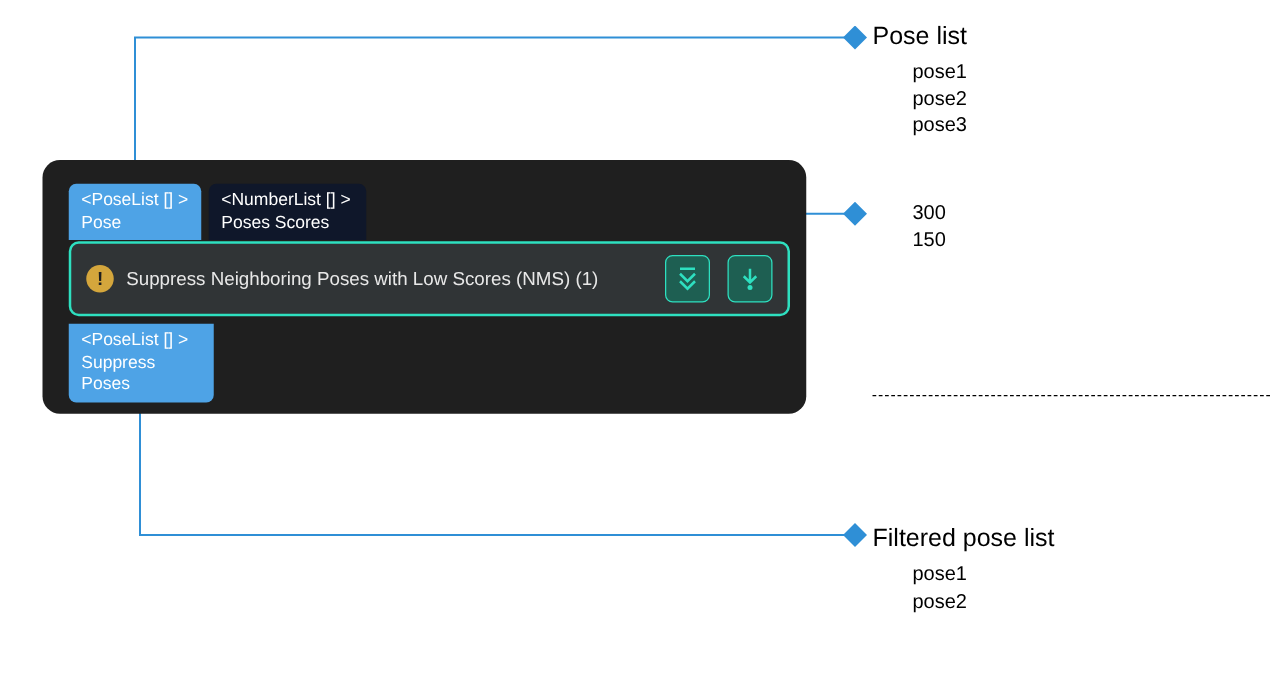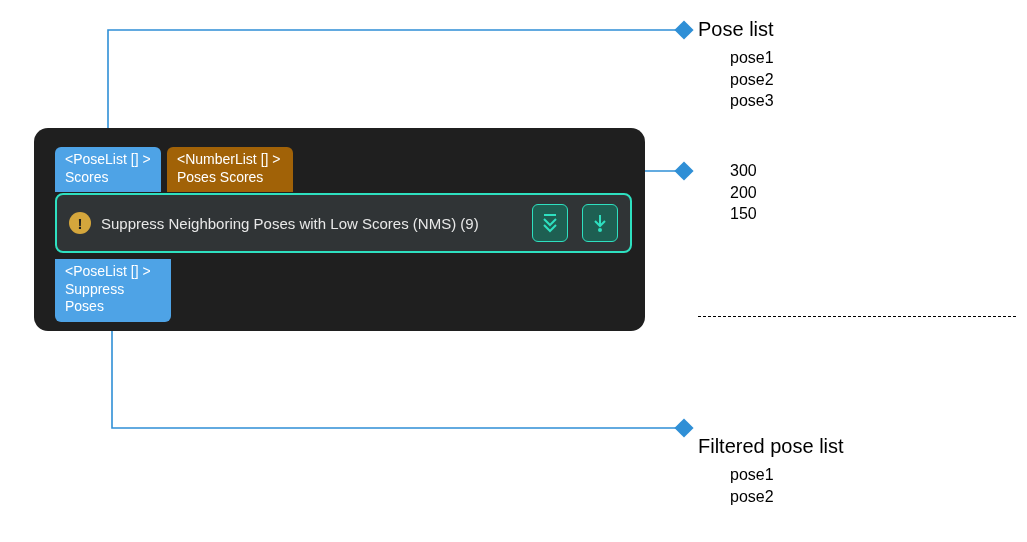--- a/index.html
+++ b/index.html
@@ -36,21 +36,21 @@
   }
   .port span { display: block; }
   .port-poses {
     left: 55px; top: 147px;
     width: 106px;
     background: #4ea3e6;
   }
   .port-scores {
     left: 167px; top: 147px;
     width: 126px;
-    background: #a16207;
+    background: #0f172a;
   }
   .port-out {
     left: 55px; top: 259px;
     width: 116px;
     background: #4ea3e6;
     border-radius: 0 0 6px 6px;
   }
 
   .node-row {
     position: absolute;
@@ -100,21 +100,21 @@
     font-weight: 400;
     margin-bottom: 6px;
   }
   .annot .items div {
     font-size: 16px;
     line-height: 1.35;
     margin-left: 32px;
   }
   .annot-pose { left: 698px; top: 18px; }
   .annot-score { left: 698px; top: 160px; }
-  .annot-filtered { left: 698px; top: 435px; }
+  .annot-filtered { left: 698px; top: 420px; }
 
   .dashed-sep {
     position: absolute;
     left: 698px; top: 316px;
     width: 318px;
     border-top: 1px dashed #000000;
   }
 </style>
 </head>
 <body>
@@ -130,31 +130,31 @@
 
   <path d="M 315 171 L 684 171" fill="none" stroke="#2f8fd6" stroke-width="1.6" marker-end="url(#dia)"></path>
 
   <path d="M 112 303 L 112 428 L 684 428" fill="none" stroke="#2f8fd6" stroke-width="1.6" marker-end="url(#dia)"></path>
 </svg>
 
 <div class="dark-panel"></div>
 
 <div class="port port-poses">
   <span>&lt;PoseList [] &gt;</span>
-  <span>Scores</span>
+  <span>Pose</span>
 </div>
 
 <div class="port port-scores">
   <span>&lt;NumberList [] &gt;</span>
   <span>Poses Scores</span>
 </div>
 
 <div class="node-row">
   <div class="warn">!</div>
-  <div class="title">Suppress Neighboring Poses with Low Scores (NMS) (9)</div>
+  <div class="title">Suppress Neighboring Poses with Low Scores (NMS) (1)</div>
   <div class="btn">
     <svg width="18" height="20" viewBox="0 0 18 20">
       <rect x="3" y="1" width="12" height="2" fill="#2ee0c0"></rect>
       <path d="M3 6 L9 12 L15 6" fill="none" stroke="#2ee0c0" stroke-width="2"></path>
       <path d="M3 12 L9 18 L15 12" fill="none" stroke="#2ee0c0" stroke-width="2"></path>
     </svg>
   </div>
   <div class="btn">
     <svg width="18" height="20" viewBox="0 0 18 20">
       <path d="M9 2 L9 12 M4 8 L9 13 L14 8" fill="none" stroke="#2ee0c0" stroke-width="2"></path>
@@ -173,21 +173,20 @@
   <div class="items">
     <div>pose1</div>
     <div>pose2</div>
     <div>pose3</div>
   </div>
 </div>
 
 <div class="annot annot-score">
   <div class="items">
     <div>300</div>
-    <div>200</div>
     <div>150</div>
   </div>
 </div>
 
 <div class="dashed-sep"></div>
 
 <div class="annot annot-filtered">
   <div class="head">Filtered pose list</div>
   <div class="items">
     <div>pose1</div>

